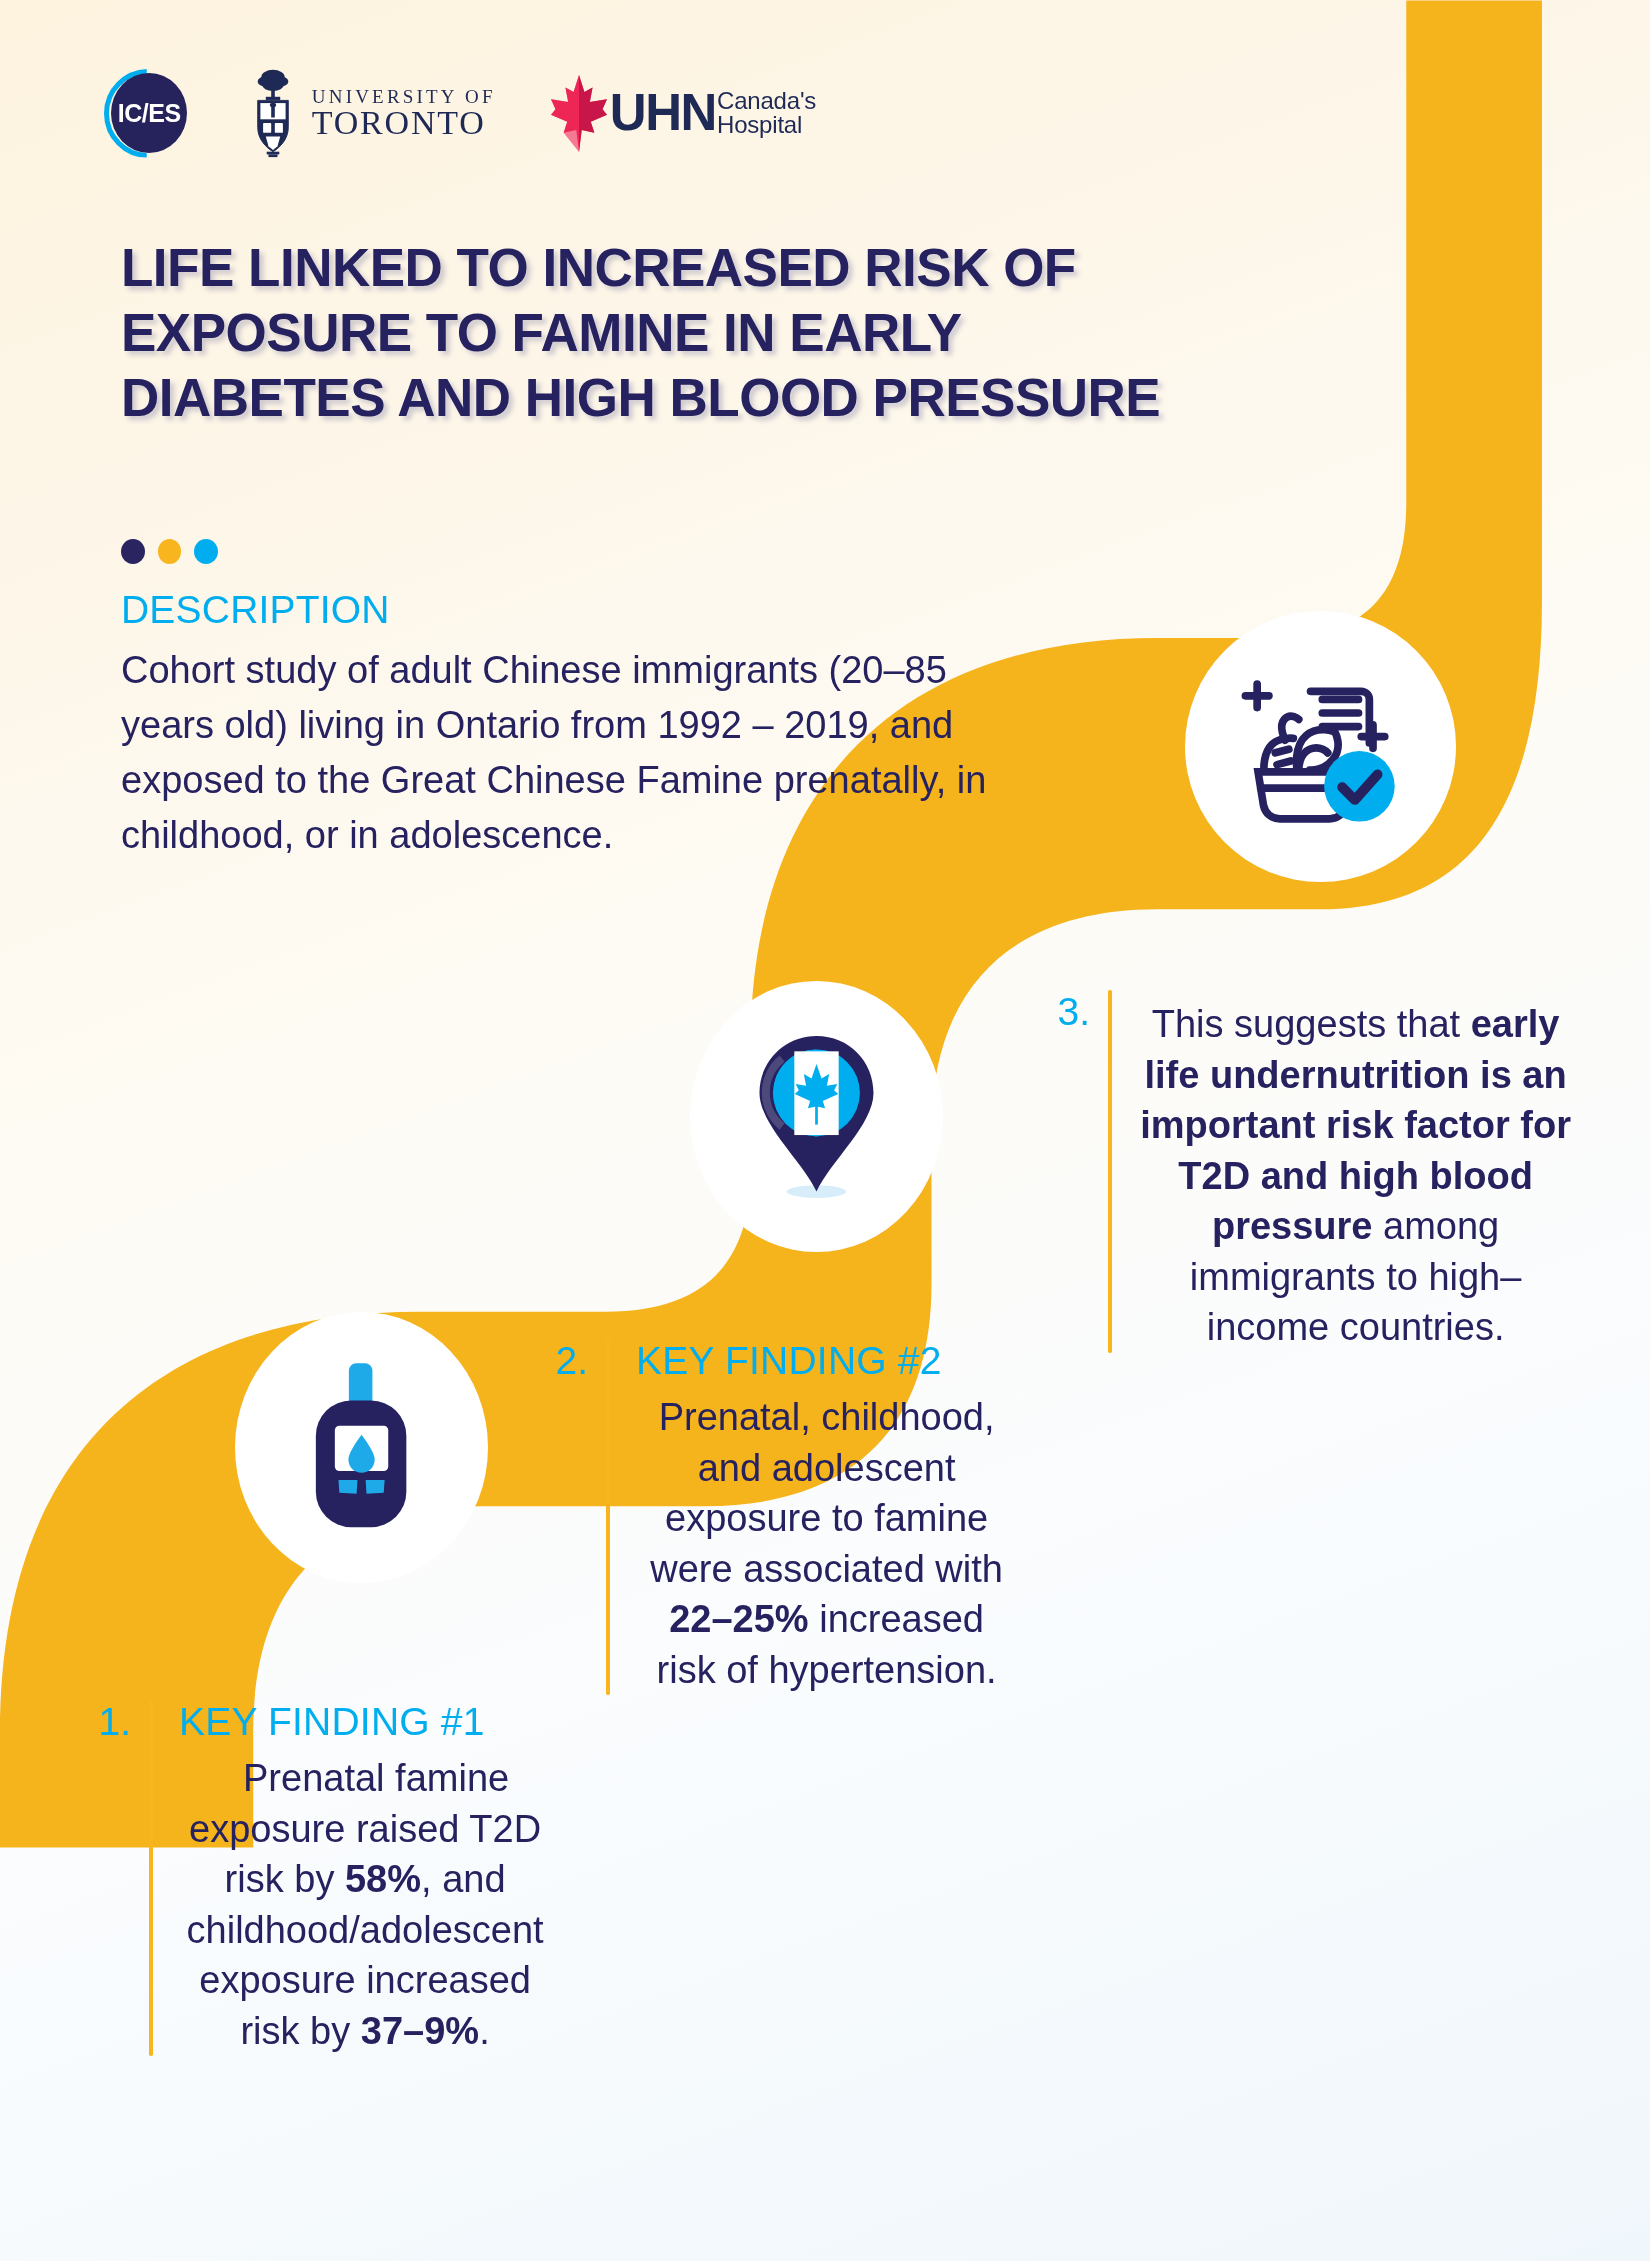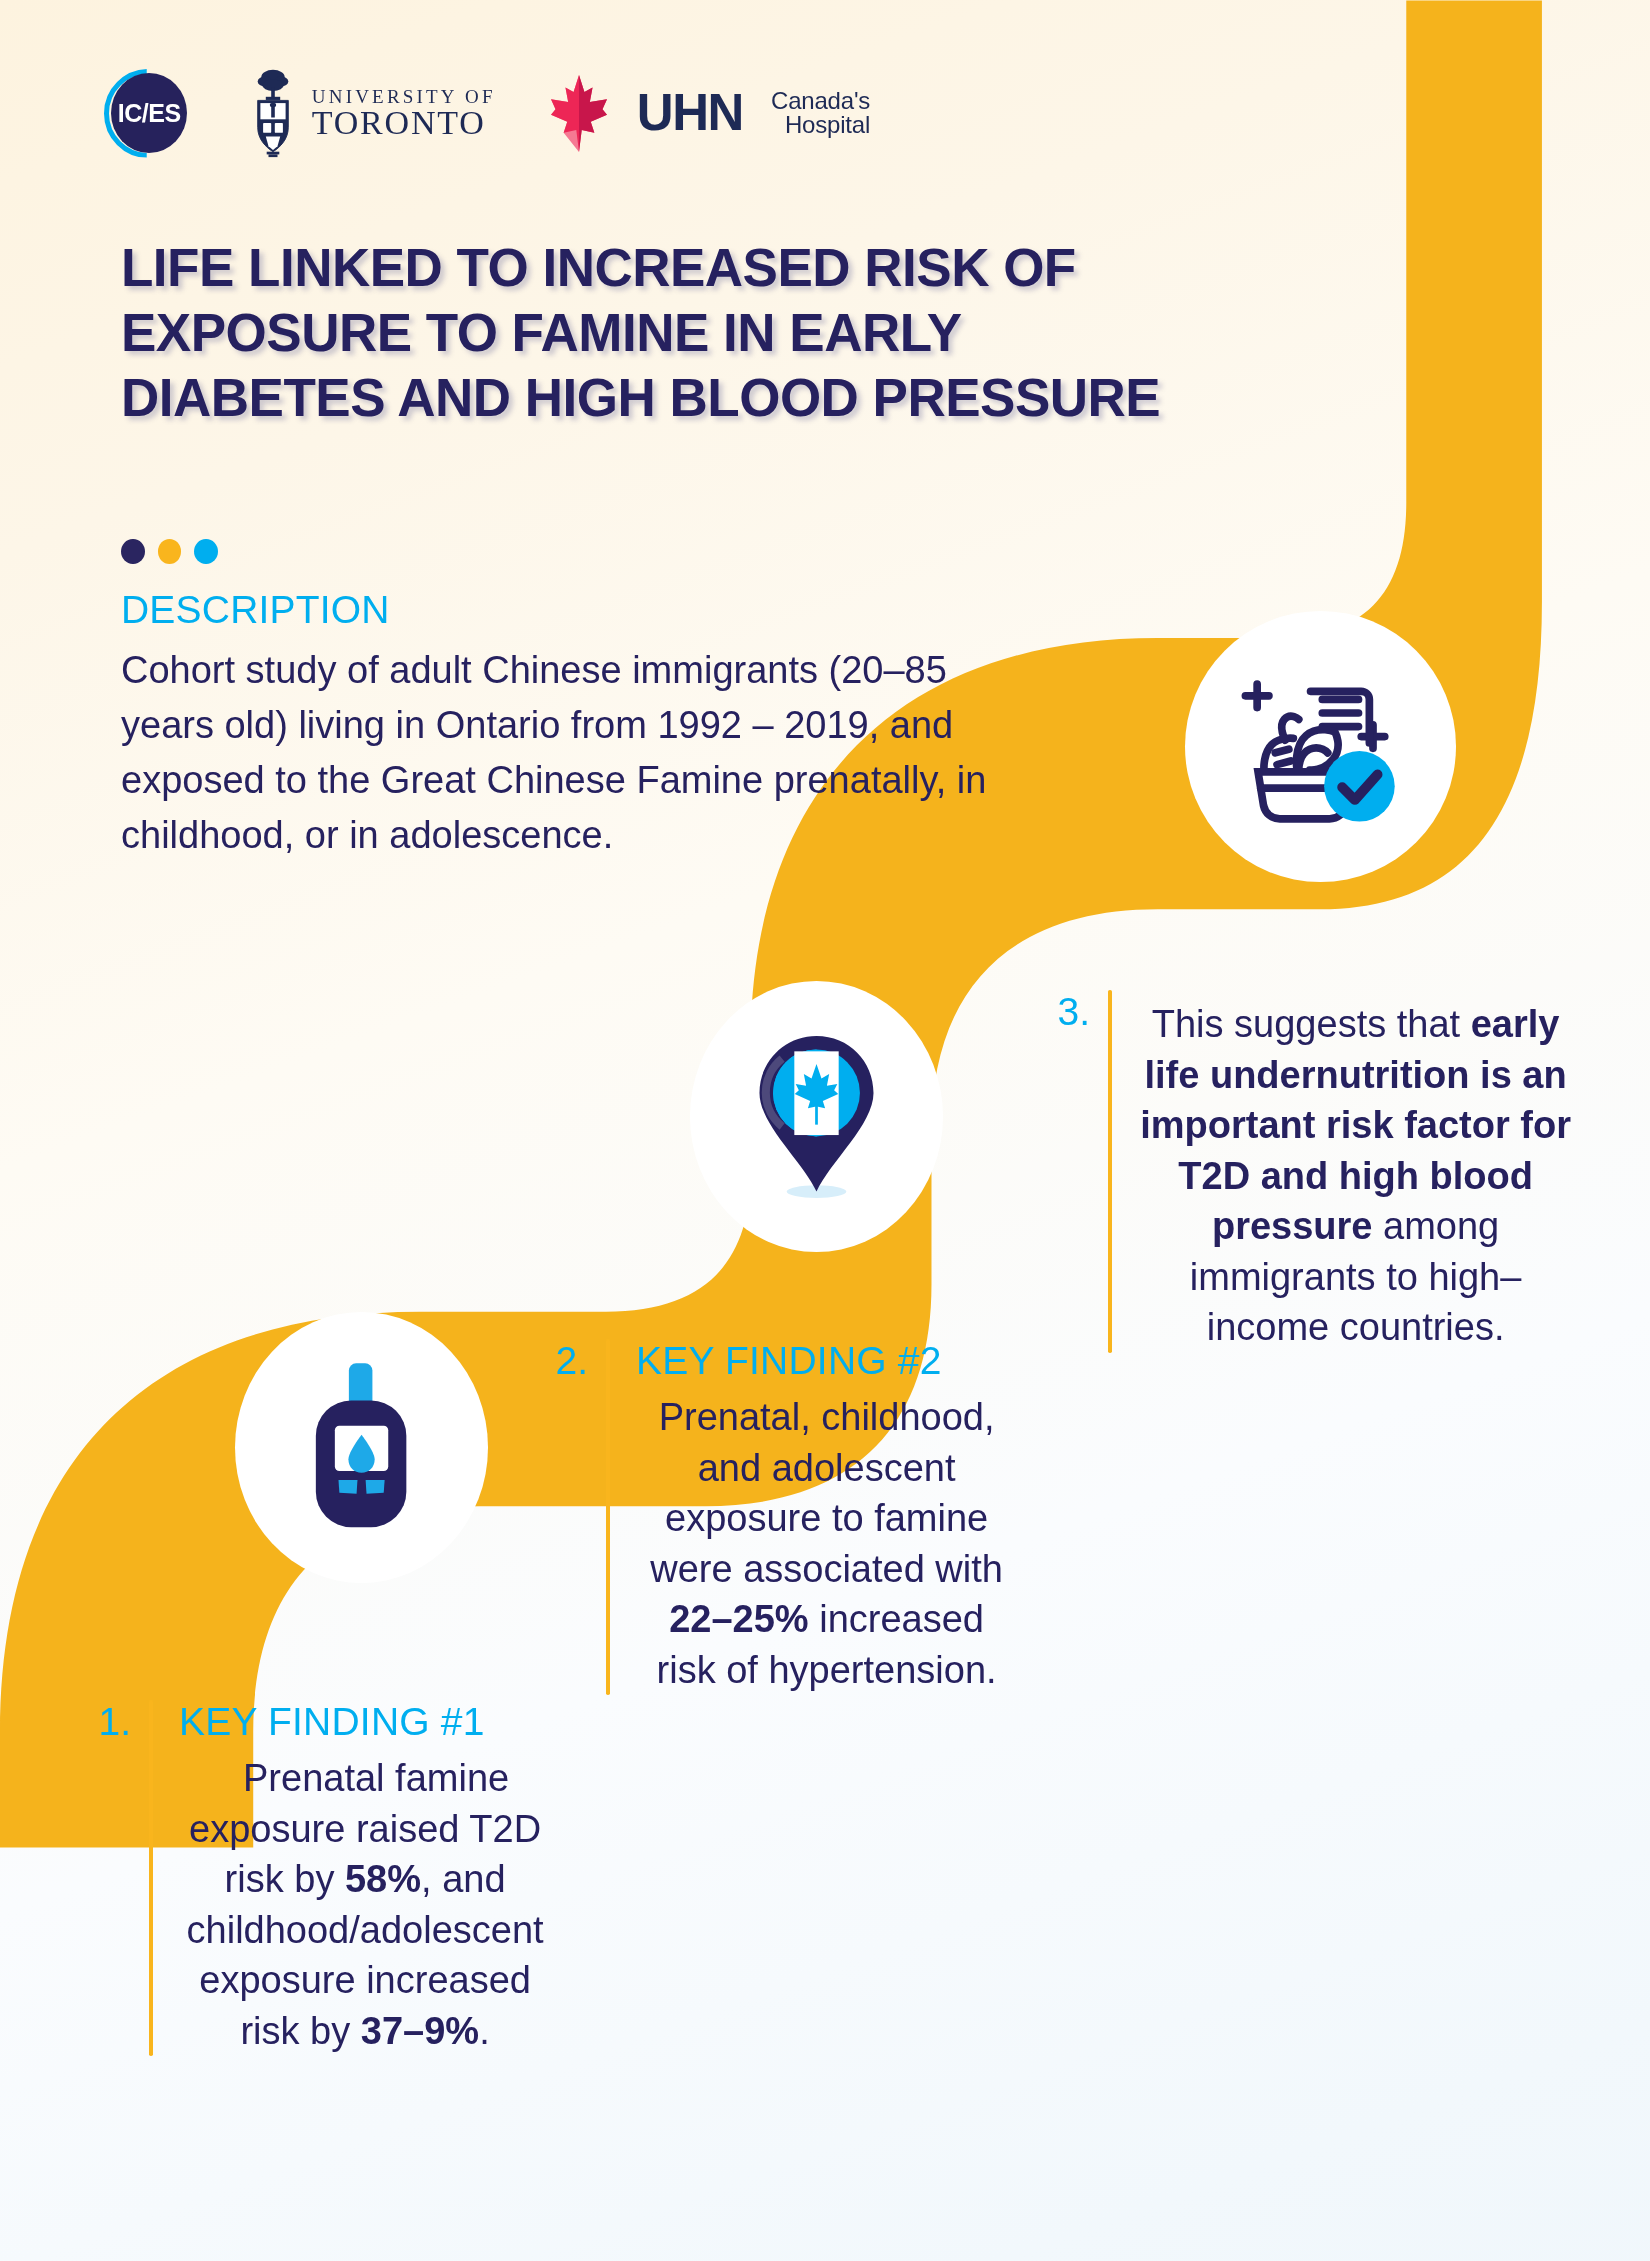--- a/index.html
+++ b/index.html
@@ -29,21 +29,21 @@
     display: flex; align-items: center; justify-content: center;
   }
   .ices-disc span { color:#fff; font-weight: 800; font-size: 25px; letter-spacing: -0.5px; }
 
   .uoft-logo { display: flex; align-items: center; gap: 11.8px; }
   .uoft-crest { width: 54px; height: 90px; }
   .uoft-words { display: flex; flex-direction: column; line-height: 1; font-family: "Liberation Serif", serif; color: #1E2A55; }
   .uoft-words .l1 { font-size: 19px; letter-spacing: 3.2px; }
   .uoft-words .l2 { font-size: 34px; letter-spacing: 1.8px; margin-top: 0; }
 
-  .uhn-logo { display: flex; align-items: center; gap: 28px; text-align: right; }
+  .uhn-logo { display: flex; align-items: center; gap: 1px; }
   .uhn-leaf { width: 60px; height: 79px; }
   .uhn-mark { font-size: 51px; font-weight: 800; color: #1E2A55; letter-spacing: -1.4px; line-height: .85; }
   .uhn-sub { font-size: 24px; font-weight: 400; color: #1E2A55; line-height: 1.02; letter-spacing: -0.2px; }
 
   
   #main-title {
     top: 235px; left: 121px; width: 1402px;
     font-size: 53px; font-weight: 800; line-height: 1.23;
     letter-spacing: -0.5px; color: #26215F;
     text-shadow: 4.1px 4.1px 5px rgba(100,100,150,0.30);

